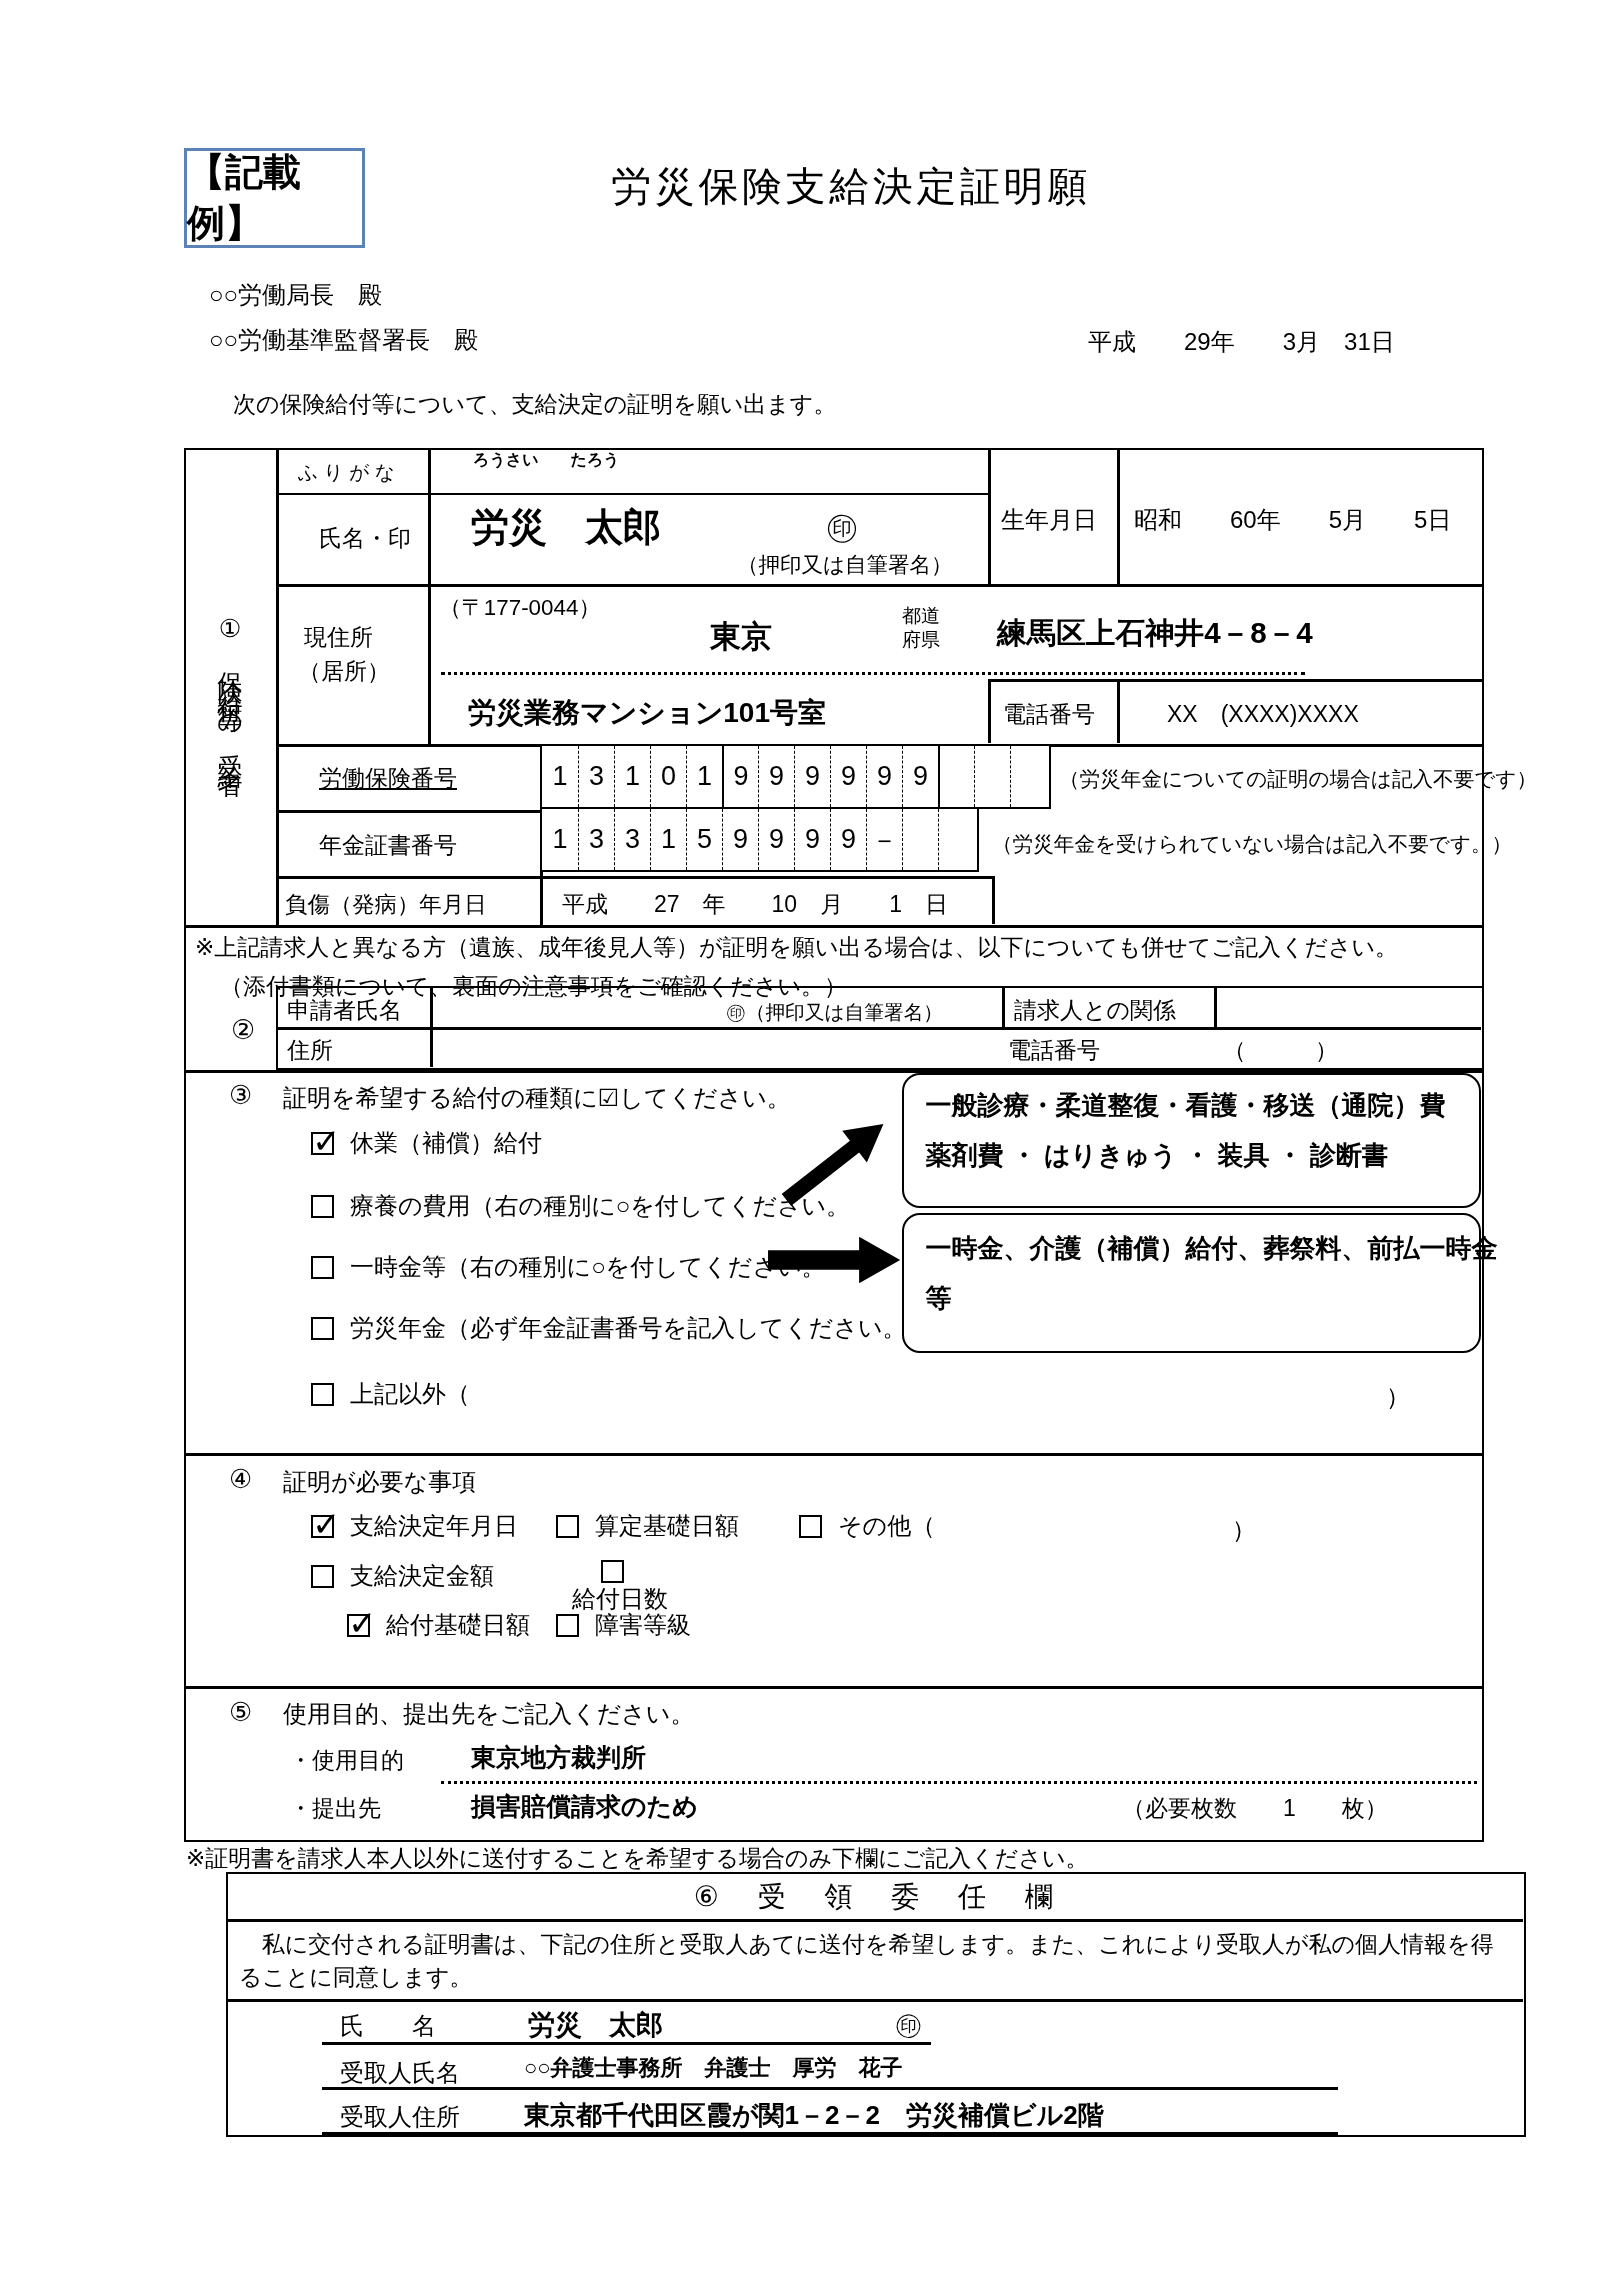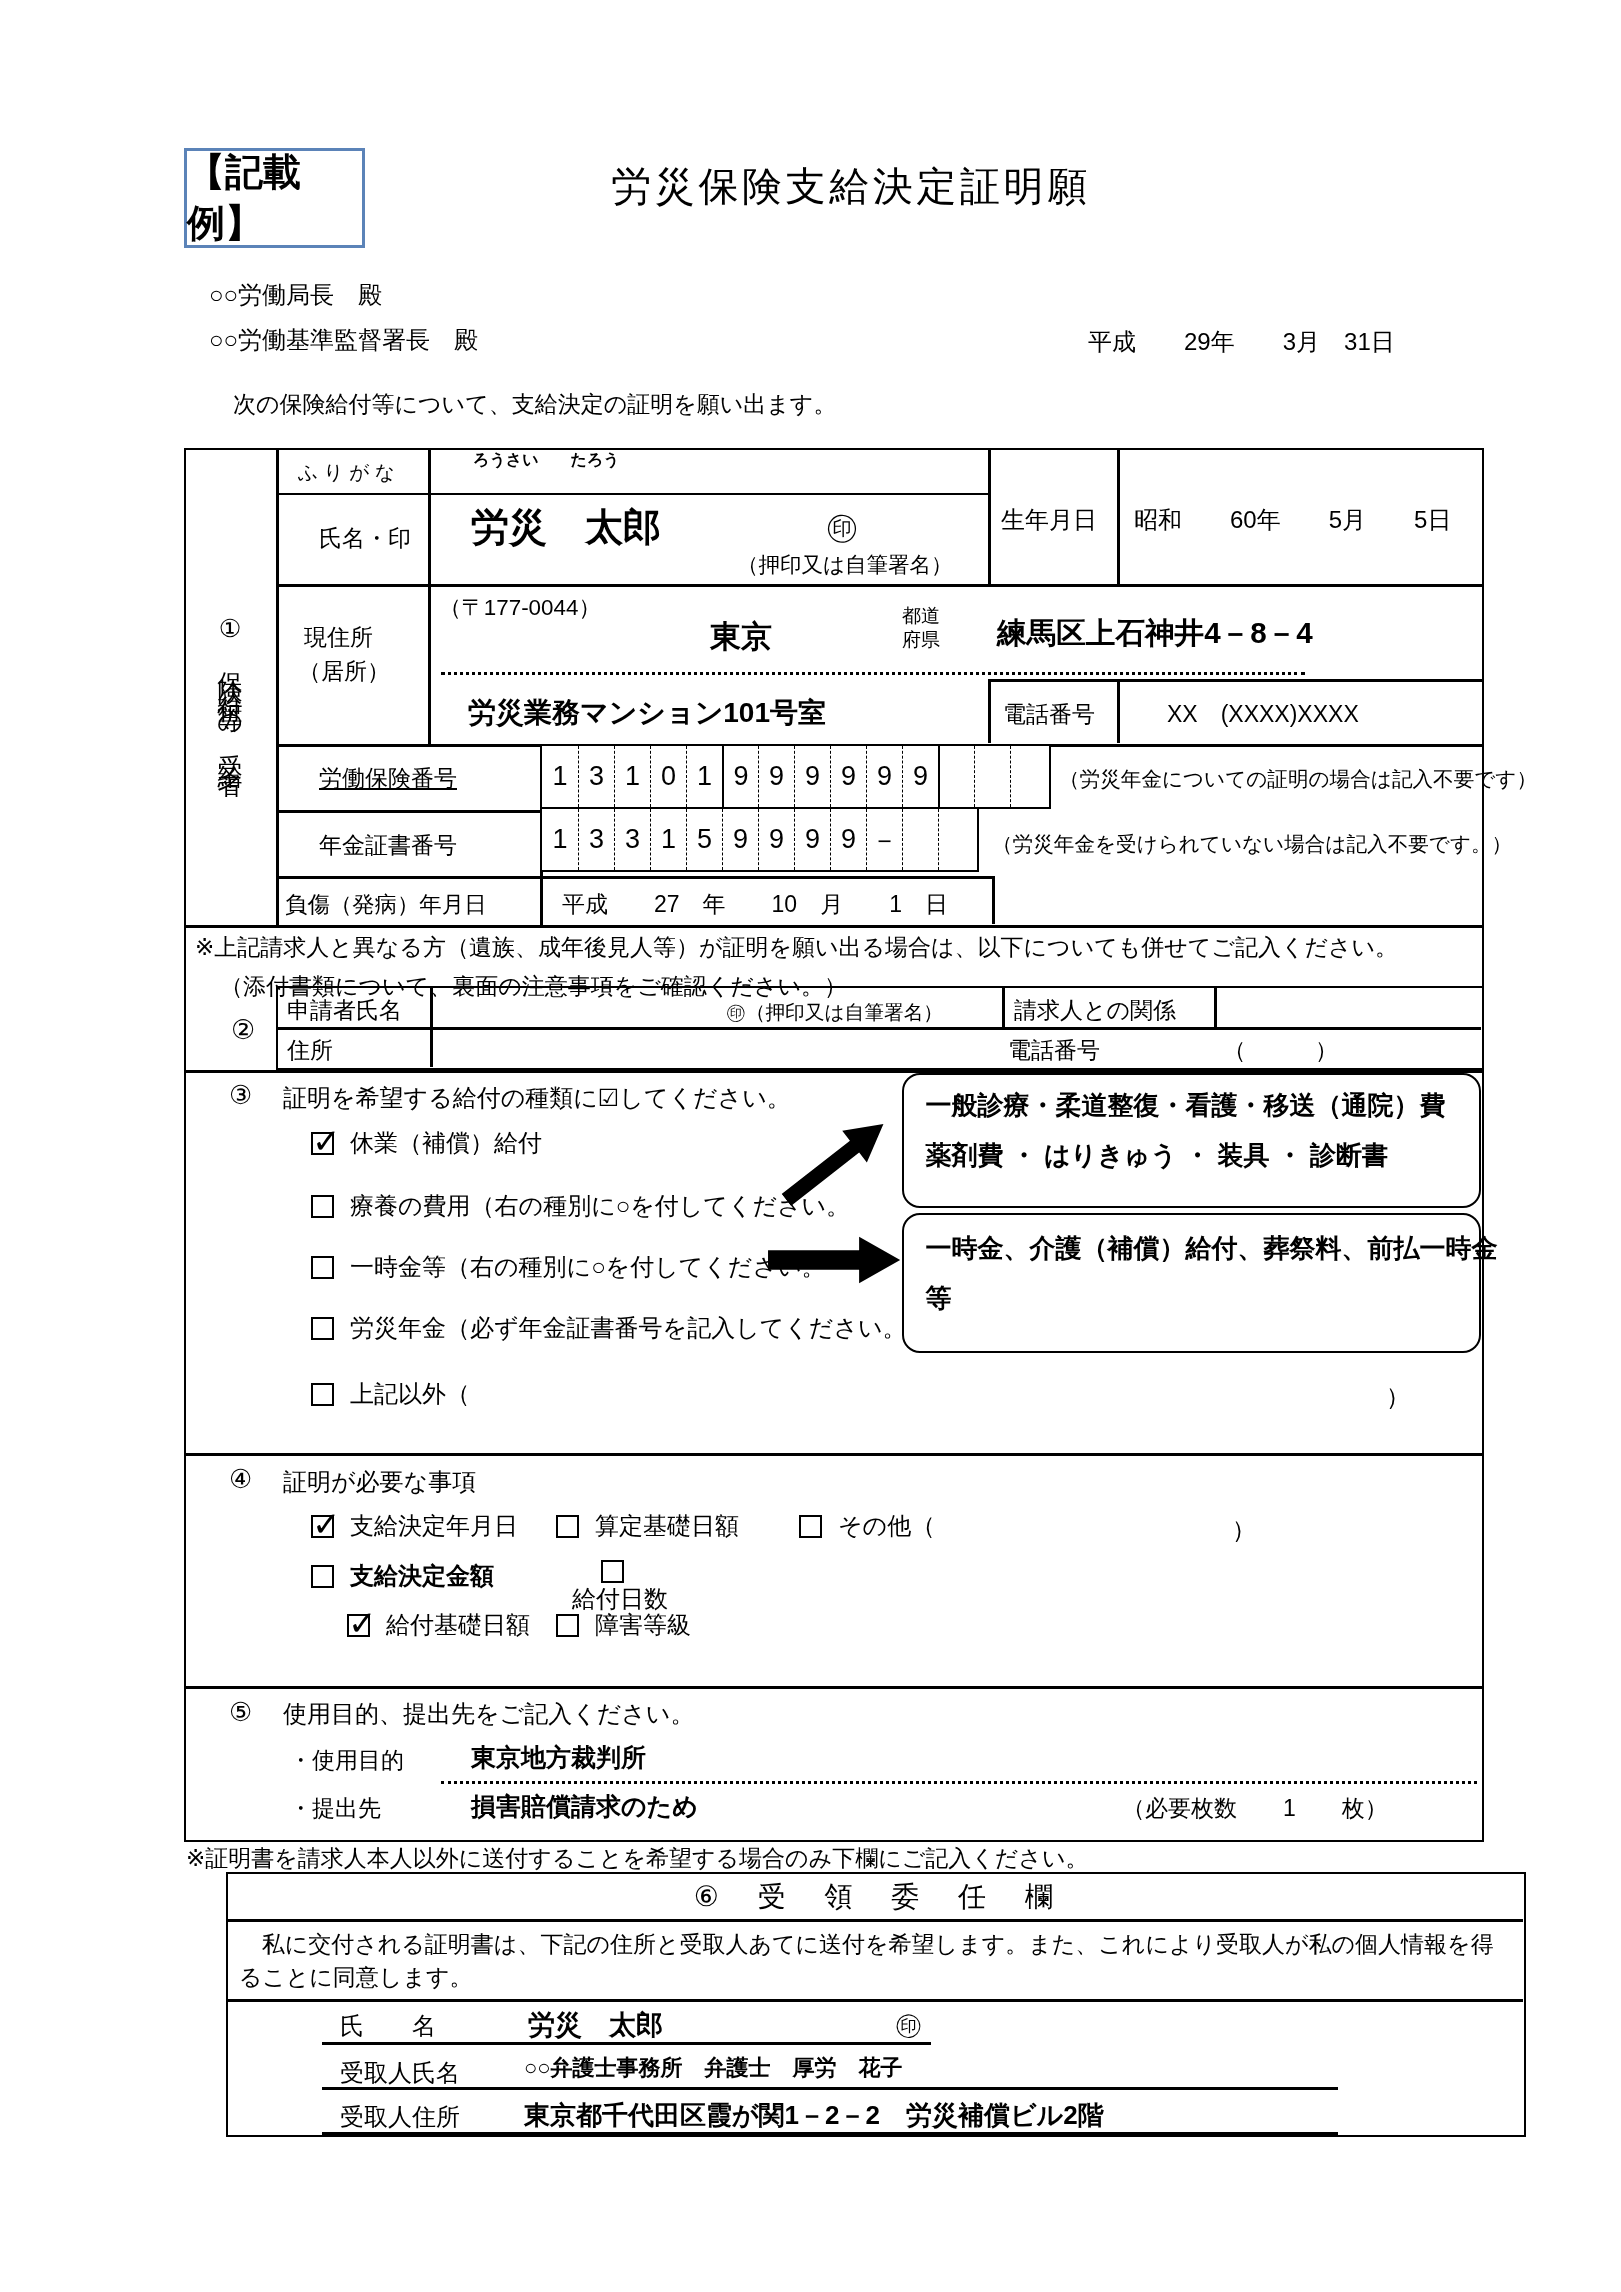--- a/index.html
+++ b/index.html
@@ -208,21 +208,21 @@
     <div class="ckrow" style="left:370px;top:1060px;">
       <span class="ckbox"></span>
       <span class="cklabel">算定基礎日額</span>
     </div>
     <div class="ckrow" style="left:613px;top:1060px;">
       <span class="ckbox"></span>
       <span class="cklabel">その他（</span>
     </div>
     <div class="abs txt27" style="left:1046px;top:1064px;">）</div>
 
-    <div class="ckrow" style="left:125px;top:1110px;font-weight:bold;">
+    <div class="ckrow" style="left:125px;top:1110px;">
       <span class="ckbox"></span>
       <span class="cklabel">支給決定金額</span>
     </div>
     <div class="ckrow" style="left:370px;top:1110px;flex-direction:column;">
       <span class="ckbox"></span>
       <span class="cklabel">給付日数</span>
     </div>
 
     <div class="ckrow" style="left:125px;top:1159px;padding-left:36px;">
       <span class="ckbox checked"></span>

